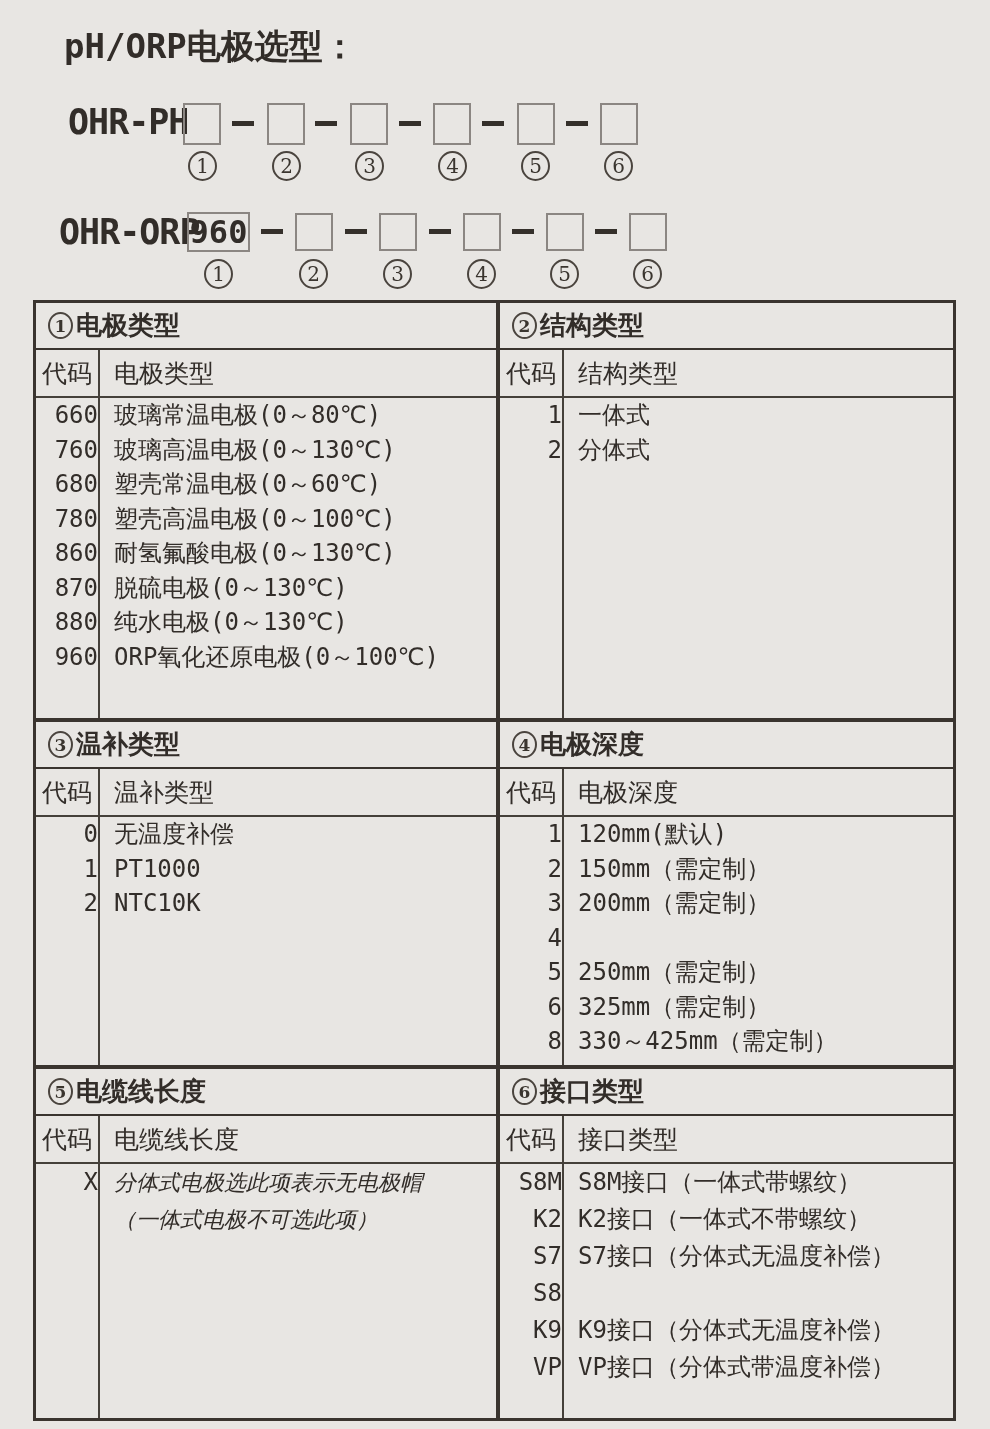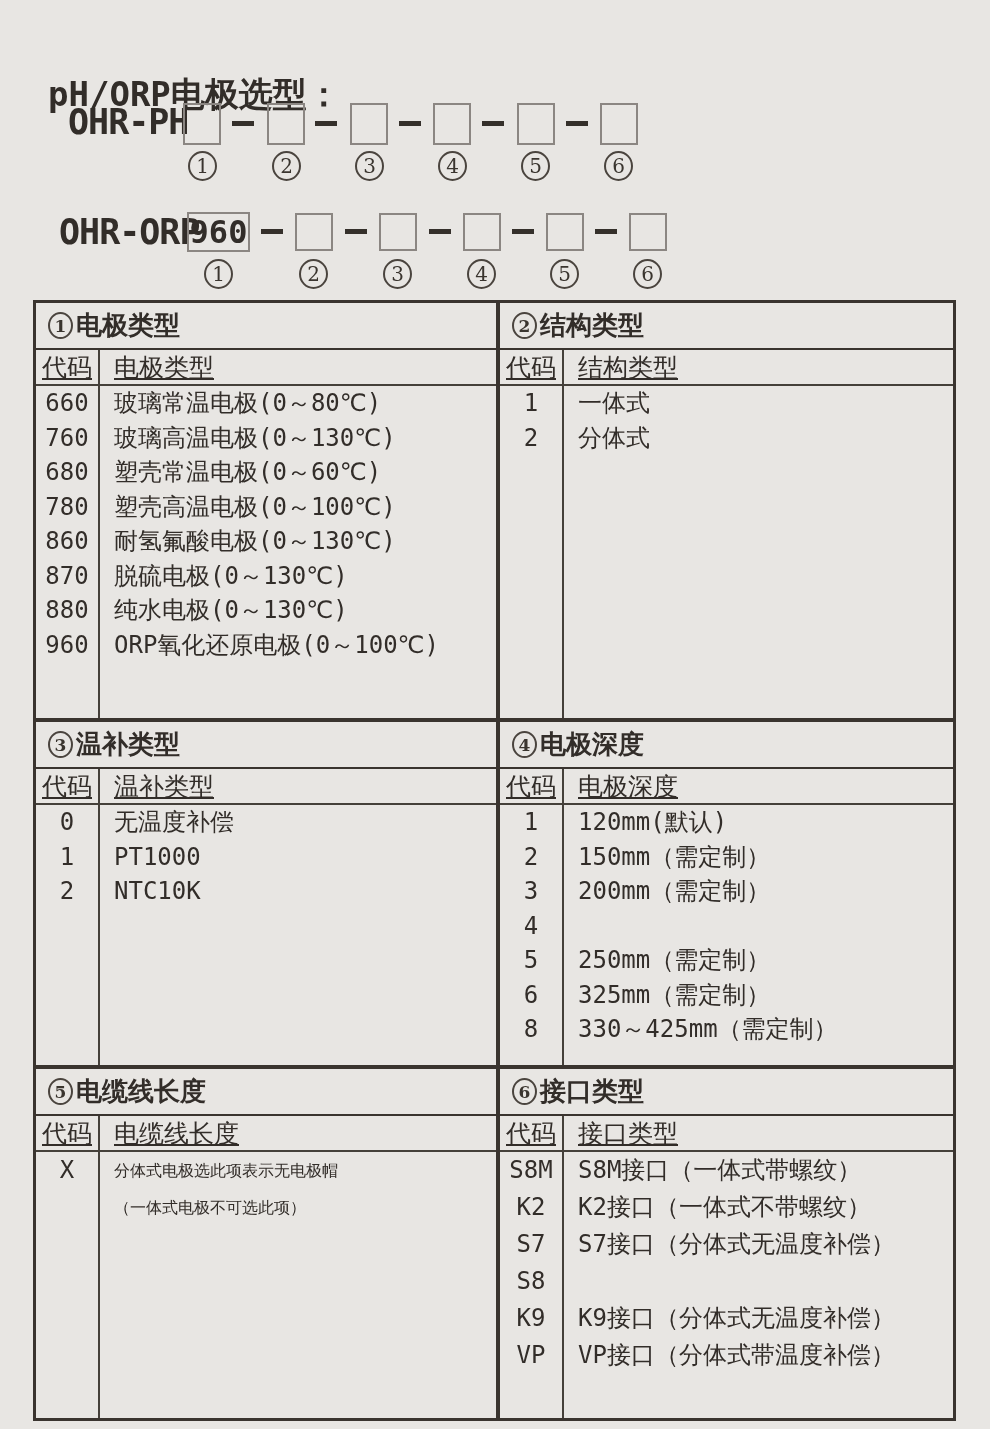--- a/index.html
+++ b/index.html
@@ -35,39 +35,39 @@
   .trow-2{height:347px;border-top:4px solid #3a342f;}
   .trow-3{flex:1;border-top:4px solid #3a342f;}
   .cell{display:flex;flex-direction:column;height:100%;}
   .cell-l{width:464px;border-right:4px solid #3a342f;}
   .cell-r{flex:1;}
   .sec-title{
     height:47px;border-bottom:2px solid #3a342f;
     display:flex;align-items:center;padding-left:12px;
     font-size:26px;font-weight:bold;color:#322d29;
   }
-  .sec-header{height:36px;border-bottom:2px solid #45403a;display:flex;align-items:center;font-size:25px;text-decoration:underline;}
+  .sec-header{height:48px;border-bottom:2px solid #45403a;display:flex;align-items:center;font-size:25px;}
   .hc{width:64px;height:100%;border-right:2px solid #45403a;display:flex;align-items:center;justify-content:center;}
   .ht{padding-left:14px;}
   .sec-data{flex:1;display:flex;flex-direction:column;font-size:24px;}
   .data-row{display:flex;}
   .data-row .dc{
     width:64px;border-right:2px solid #45403a;
-    text-align:center;flex:none;
+    text-align:right;flex:none;
   }
   .data-row .dd{flex:1;padding-left:14px;white-space:pre-line;}
   .lh34 .dc,.lh34 .dd{line-height:34.5px;}
   .lh37 .dc,.lh37 .dd{line-height:37px;}
   .filler{flex:1;}
-  .dd.small{font-size:16px;}
+  .dd.small{font-size:22px;font-style:italic;}
 </style>
 </head>
 <body>
 
-<div class="abs page-title" style="left:48px;top:24px;margin-top:48px;">pH/ORP电极选型：</div>
+<div class="abs page-title" style="left:64px;top:24px;">pH/ORP电极选型：</div>
 
 <div class="abs model-label" style="left:68px;top:102px;">OHR-PH</div>
 
 <div class="abs code-box" style="left:183px;top:103px;width:38px;height:42px;"></div>
 <div class="abs code-box" style="left:267px;top:103px;width:38px;height:42px;"></div>
 <div class="abs code-box" style="left:350px;top:103px;width:38px;height:42px;"></div>
 <div class="abs code-box" style="left:433px;top:103px;width:38px;height:42px;"></div>
 <div class="abs code-box" style="left:517px;top:103px;width:38px;height:42px;"></div>
 <div class="abs code-box" style="left:600px;top:103px;width:38px;height:42px;"></div>
 

